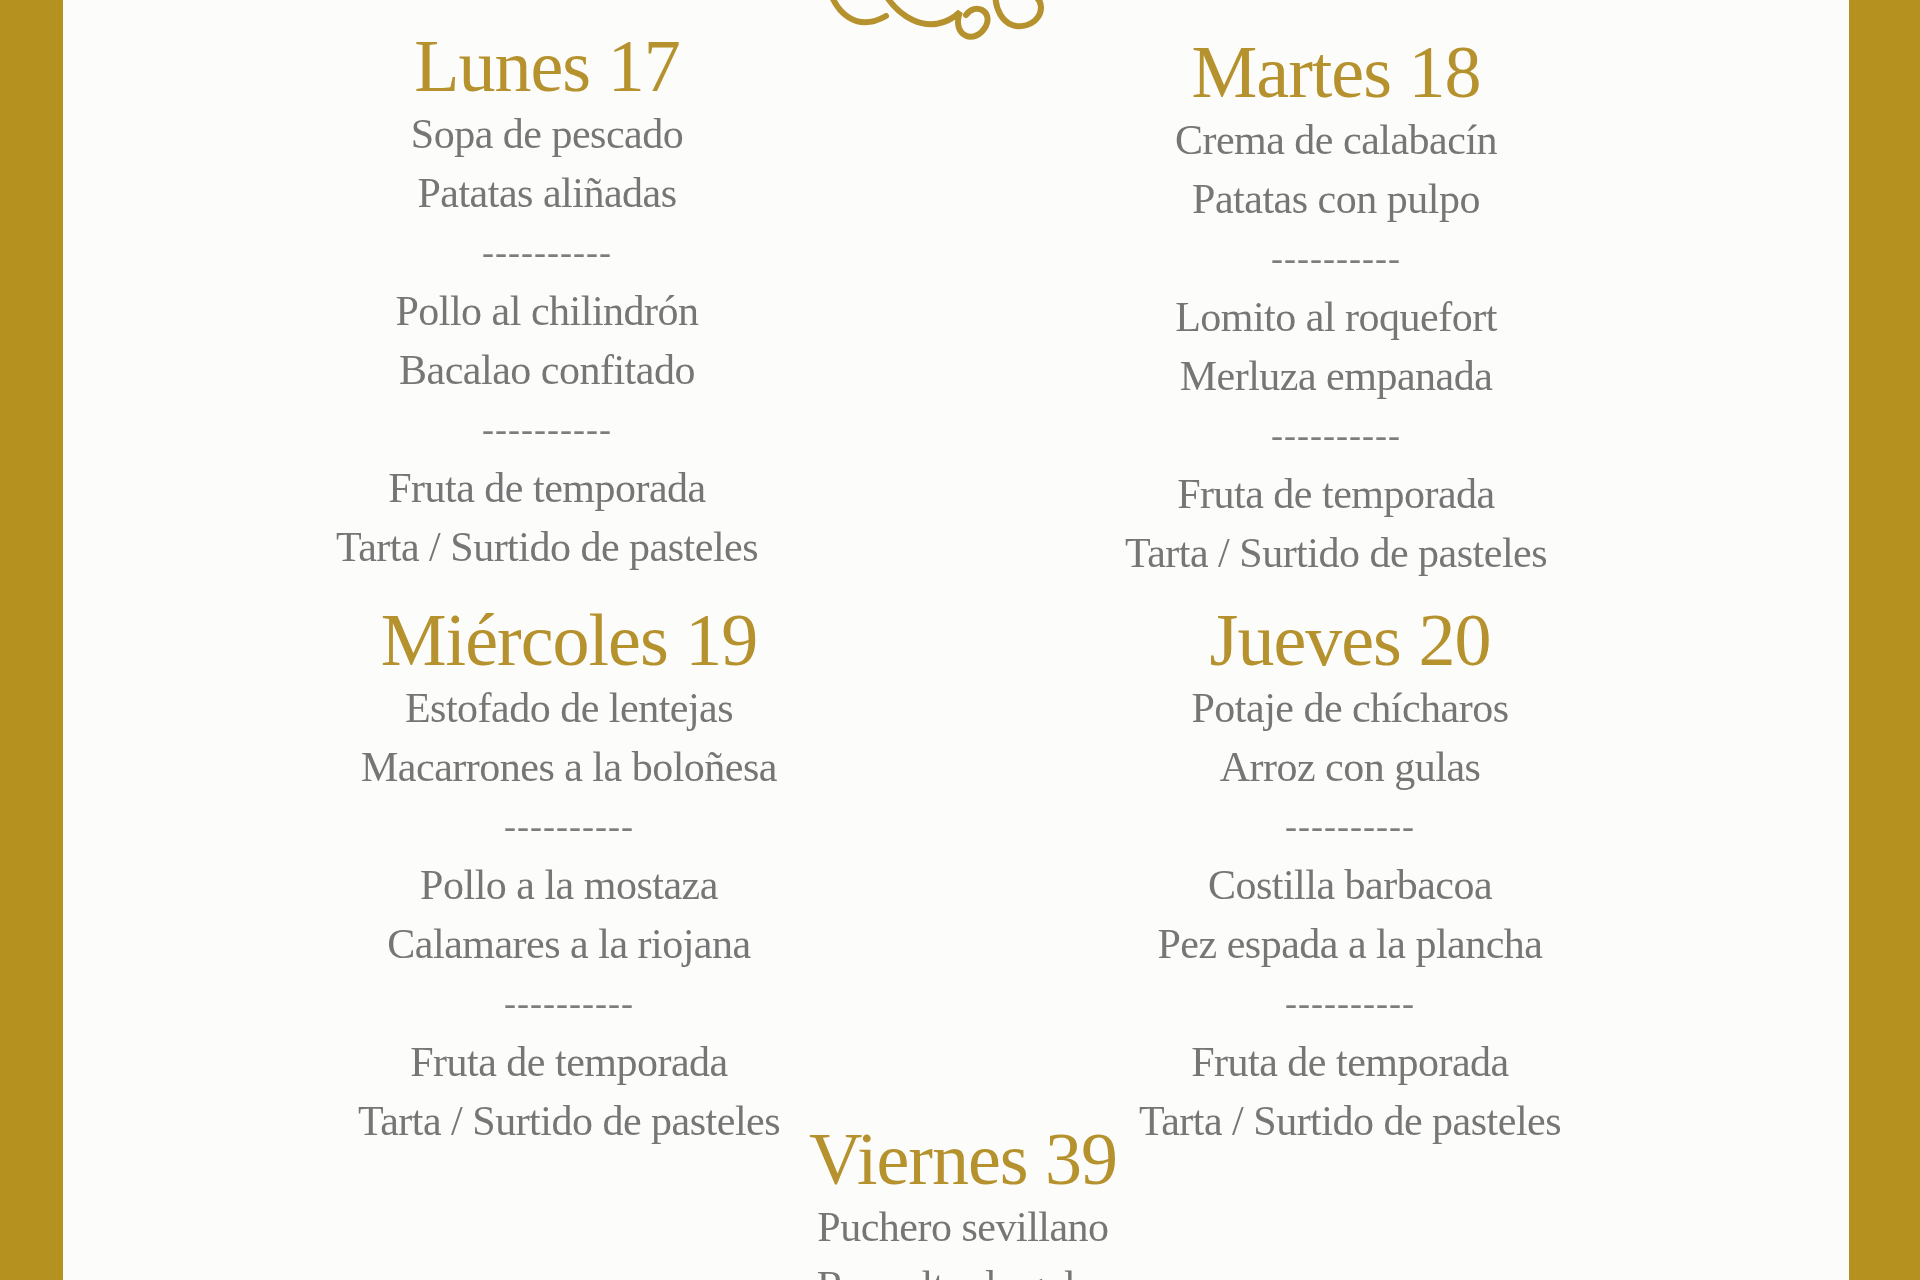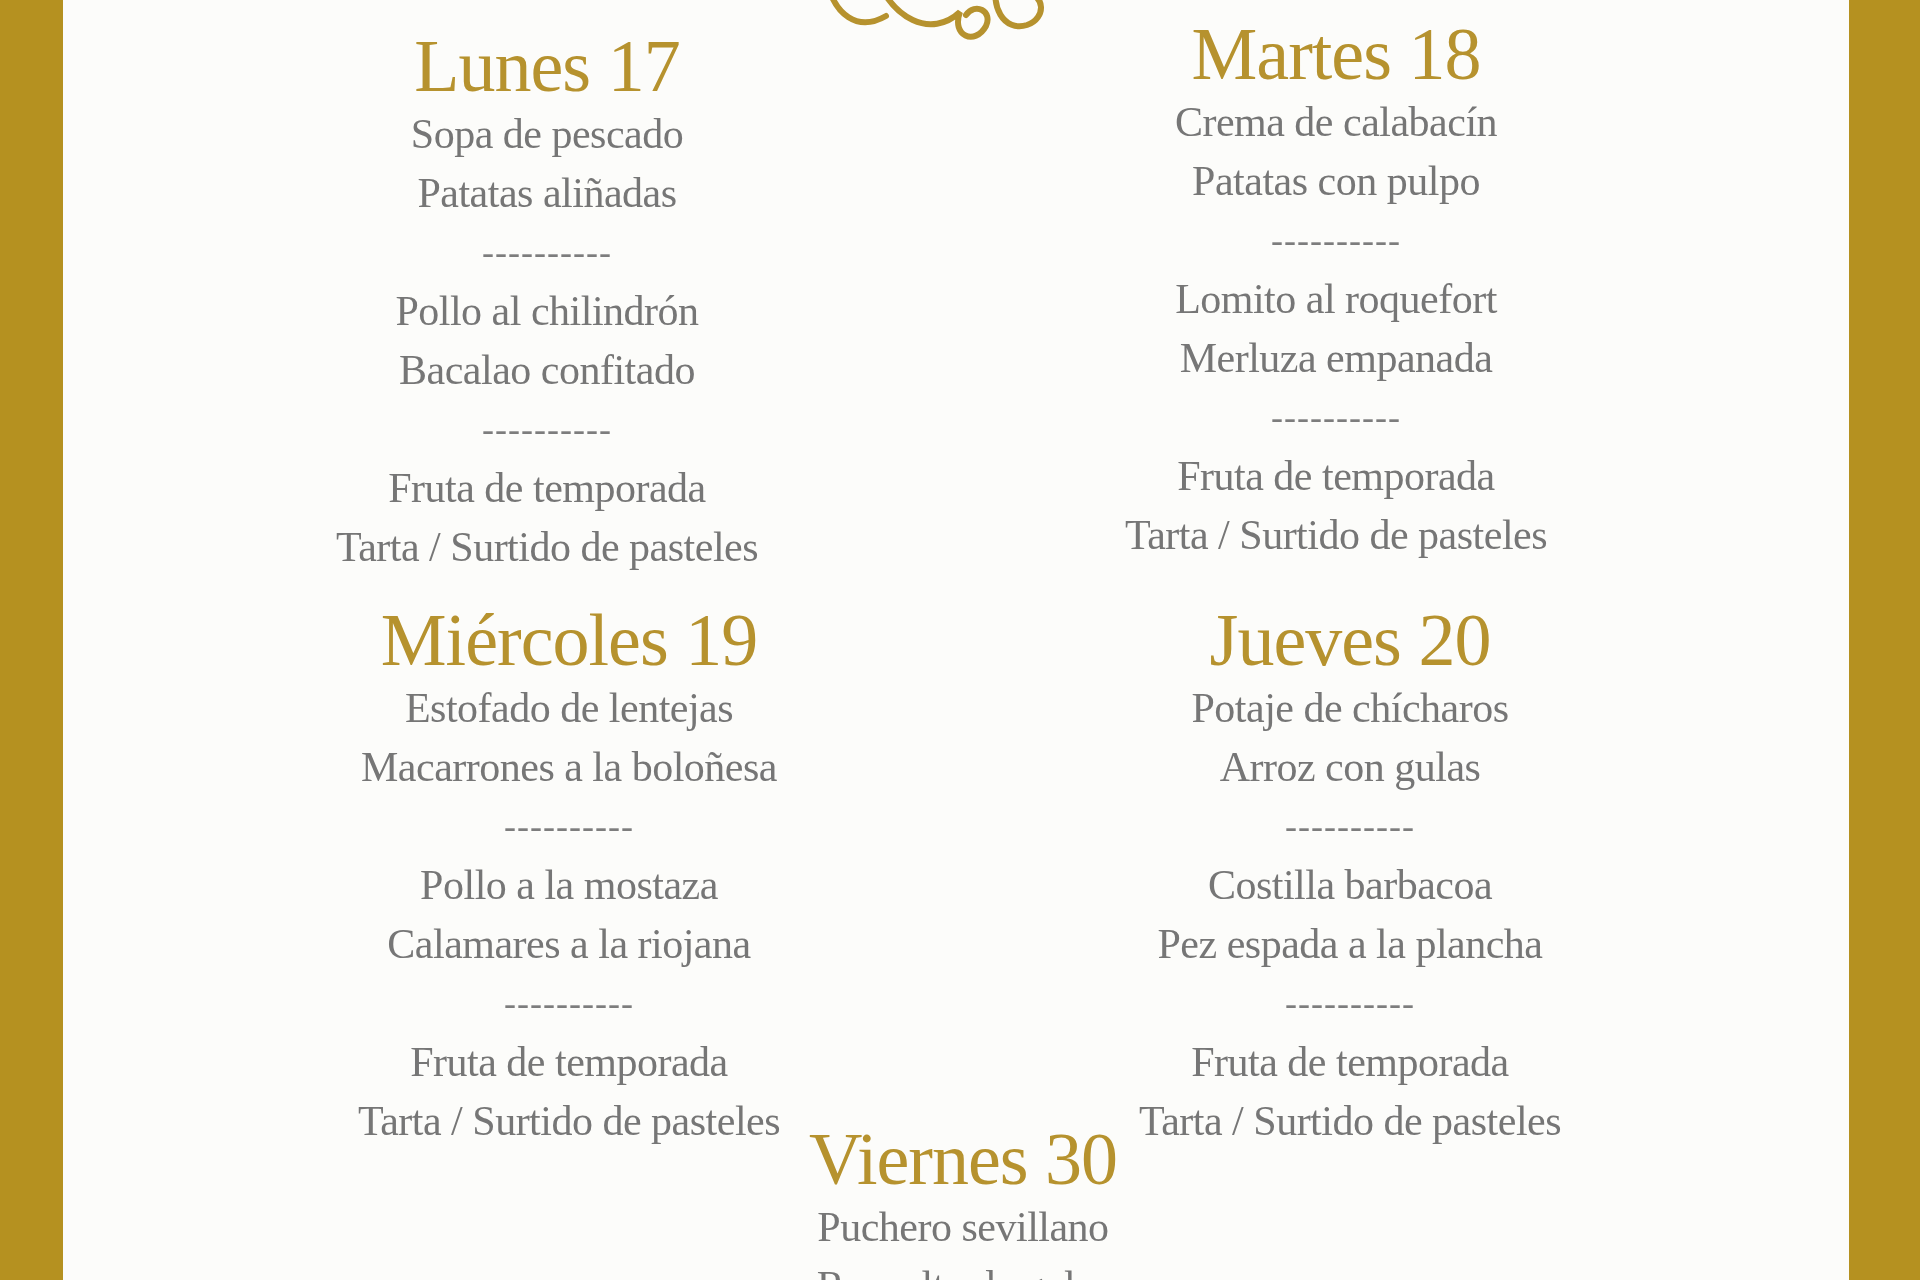--- a/index.html
+++ b/index.html
@@ -59,21 +59,21 @@
   }
   .sep {
     margin: 0;
     font-size: 36px;
     line-height: 55px;
     letter-spacing: 1px;
     color: #7d7d7d;
   }
 
   .day.lunes     { left: 167px; top: 29px;  }
-  .day.martes    { left: 956px; top: 17px;  }
+  .day.martes    { left: 956px; top: 35px;  }
   .day.miercoles { left: 189px; top: 603px; }
   .day.jueves    { left: 970px; top: 603px; }
   .day.viernes   { left: 583px; top: 1122px; }
 </style>
 </head>
 <body>
 
 <div class="page">
   <div class="band left"></div>
   <div class="band right"></div>
@@ -127,17 +127,17 @@
     <p class="item">Arroz con gulas</p>
     <p class="sep">----------</p>
     <p class="item">Costilla barbacoa</p>
     <p class="item">Pez espada a la plancha</p>
     <p class="sep">----------</p>
     <p class="item">Fruta de temporada</p>
     <p class="item">Tarta / Surtido de pasteles</p>
   </section>
 
   <section class="day viernes">
-    <h2>Viernes 30</h2>
+    <h2>Viernes 39</h2>
     <p class="item">Puchero sevillano</p>
     <p class="item">Revuelto de gulas</p>
   </section>
 </div>
 
 </body></html>

